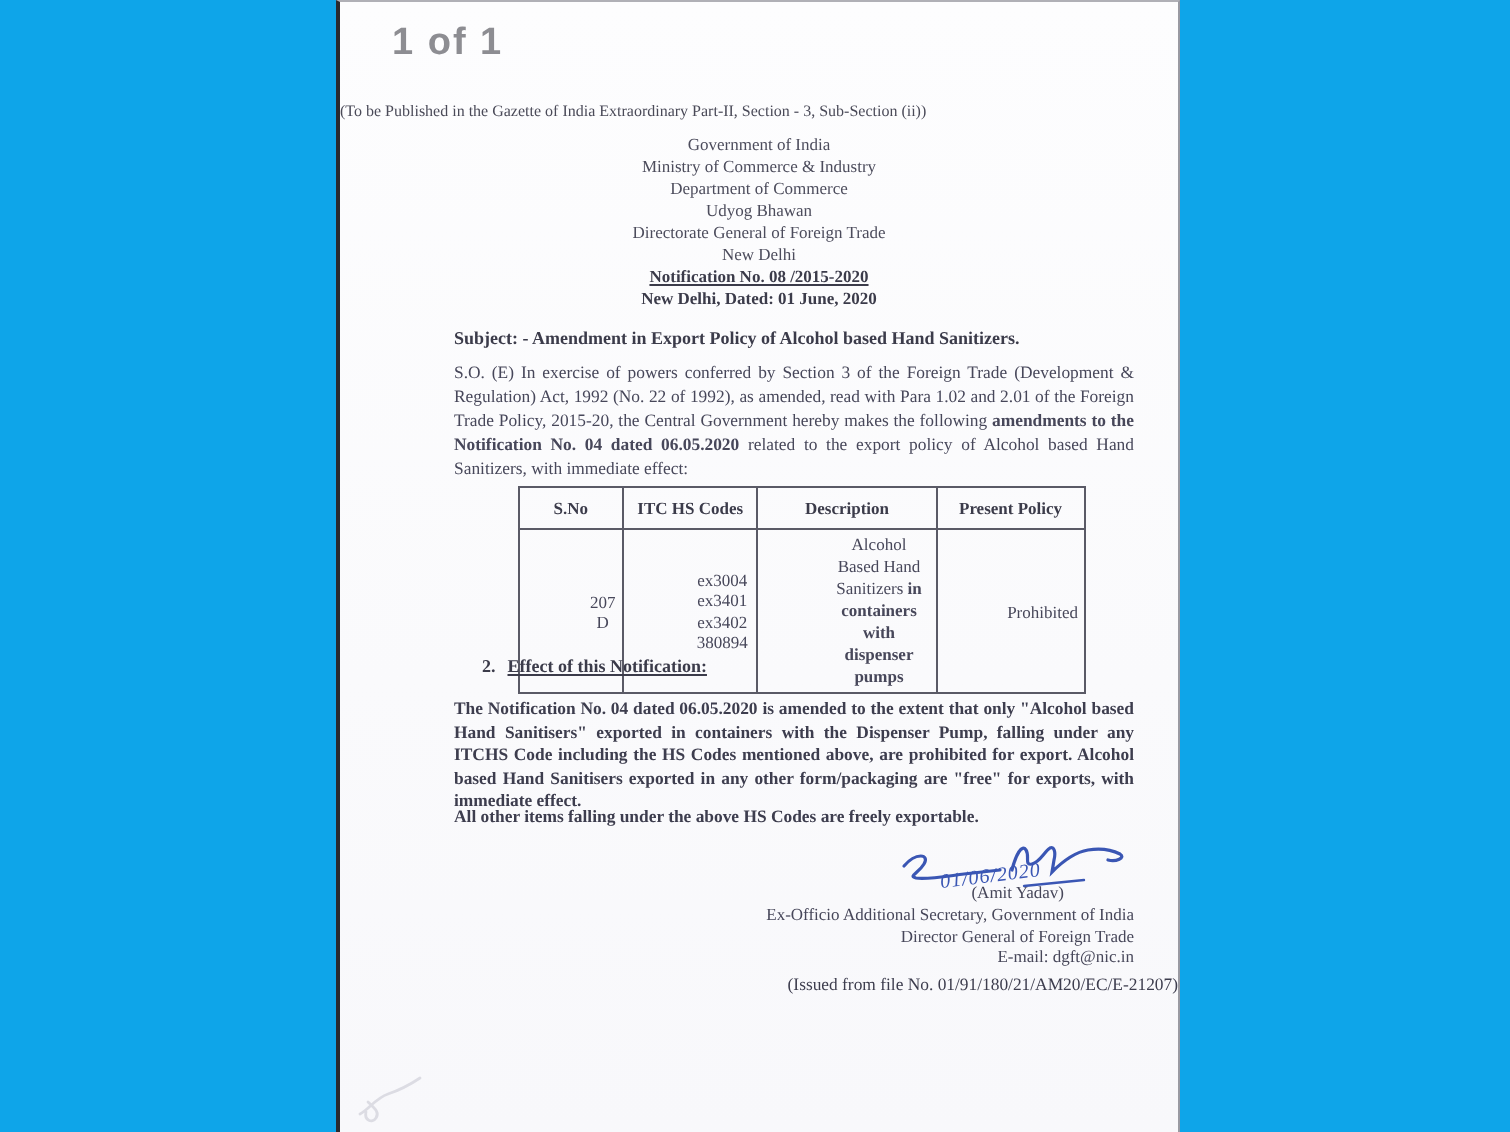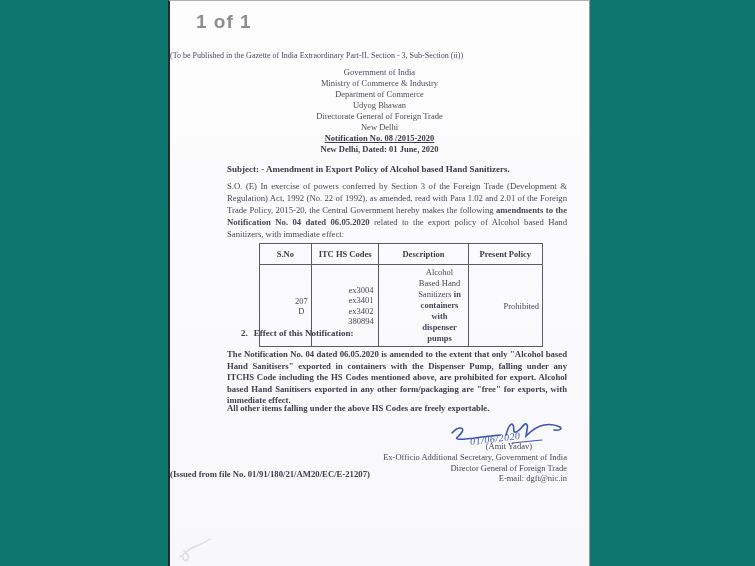--- a/index.html
+++ b/index.html
@@ -2,21 +2,21 @@
 <html><head>
 <meta charset="utf-8">
 <style>
   * { margin: 0; padding: 0; box-sizing: border-box; }
   html, body { background: #ffffff; }
   .canvas {
     position: relative;
     width: 755px;
     height: 566px;
     overflow: hidden;
-    background: #0f766e;
+    background: #0ea5e9;
     font-family: "Liberation Serif", serif;
   }
   .page {
     position: absolute;
     left: 168px;
     top: 0;
     width: 422px;
     height: 566px;
     background: linear-gradient(180deg, #fdfdfe 0%, #fafafc 60%, #f8f8fb 100%);
     border-left: 2px solid #2a2a2e;
@@ -104,21 +104,21 @@
   .codes-cell div { line-height: 10.5px; }
   .desc-cell { line-height: 11px; margin-top: 26px; }
   .section2 {
     position: absolute;
     left: 71px;
     top: 327px;
     font-size: 9px;
     font-weight: bold;
     color: #3b3b4a;
   }
-  .section2 .sec-title { margin-left: 6px; }
+  .section2 .sec-title { text-decoration: underline; margin-left: 6px; }
   .effect-para {
     position: absolute;
     left: 57px;
     top: 348px;
     width: 340px;
     font-size: 8.7px;
     line-height: 11.5px;
     text-align: justify;
     font-weight: bold;
     color: #3d3d4e;
@@ -163,25 +163,25 @@
     top: 451px;
     width: 340px;
     text-align: right;
     font-size: 8.5px;
     line-height: 10.5px;
     color: #47475a;
   }
   .file-line {
     position: absolute;
     left: 0;
-    top: 468px;
-    width: 100%;
-    text-align: left;
-    font-size: 8.7px;
-    font-weight: bold;
+    top: 486px;
+    width: 100%;
+    text-align: right;
+    font-size: 8.7px;
+    font-weight: normal;
     color: #3d3d4e;
   }
   .pencil-scribble {
     position: absolute;
     left: 6px;
     top: 534px;
     opacity: 0.25;
   }
 </style>
 </head>

